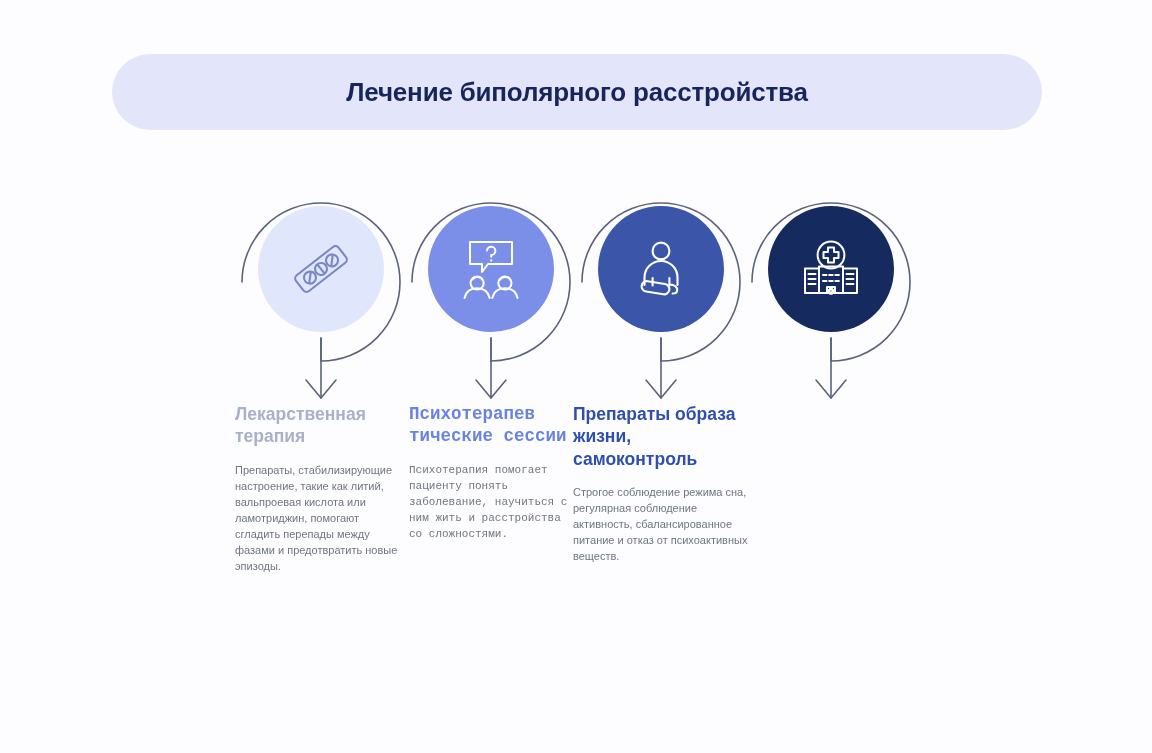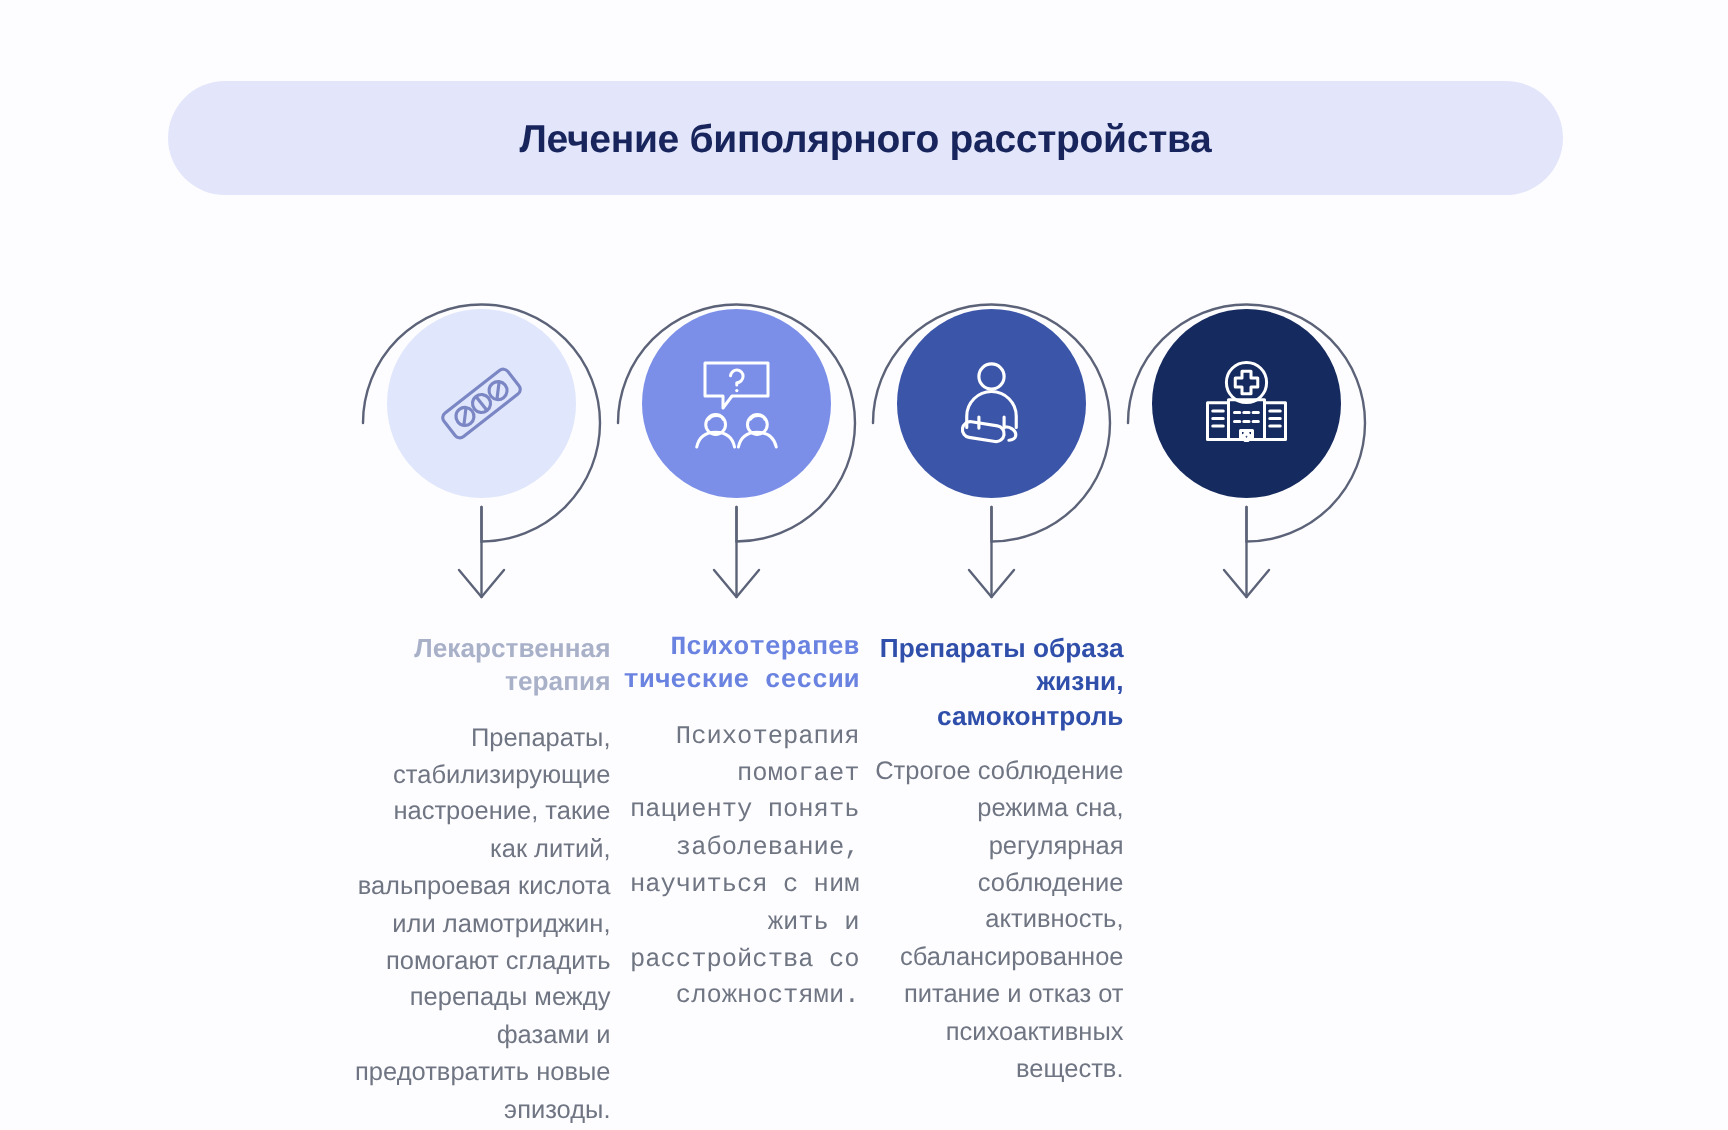--- a/index.html
+++ b/index.html
@@ -85,32 +85,32 @@
     border-radius: 50%;
     display: flex;
     align-items: center;
     justify-content: center;
   }
   .circle svg { display: block; }
 
   
   .text-block {
     width: 176px;
-    margin-top: 20px;
-    text-align: right;
+    margin-top: 2px;
+    text-align: left;
   }
   .step-title {
     font-size: 17.5px;
     font-weight: 700;
     line-height: 1.28;
     margin-bottom: 14px;
     word-break: break-word;
   }
   .step-body {
-    font-size: 17px;
+    font-size: 11px;
     line-height: 1.46;
     color: #6f7582;
   }
 
   .step:nth-child(1) .text-block { width: 172px; }
   .step:nth-child(2) .text-block { width: 164px; font-family: Liberation Mono, monospace; }
   .step:nth-child(3) .text-block { width: 176px; }
   .step:nth-child(4) .text-block { width: 178px; }
 </style>
 </head>

